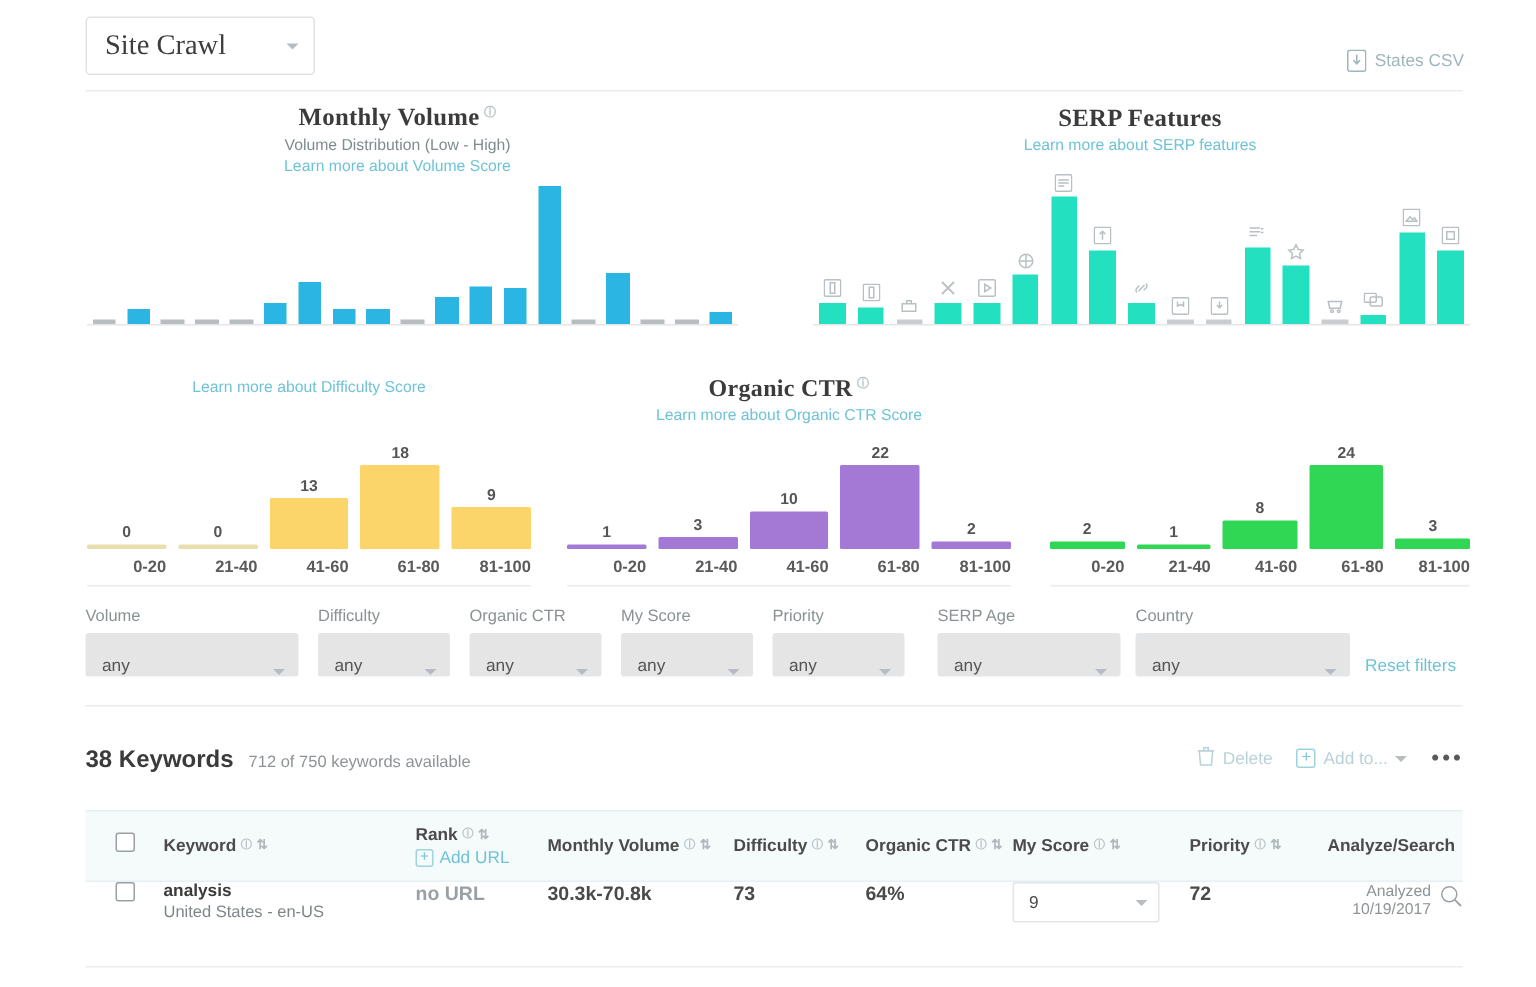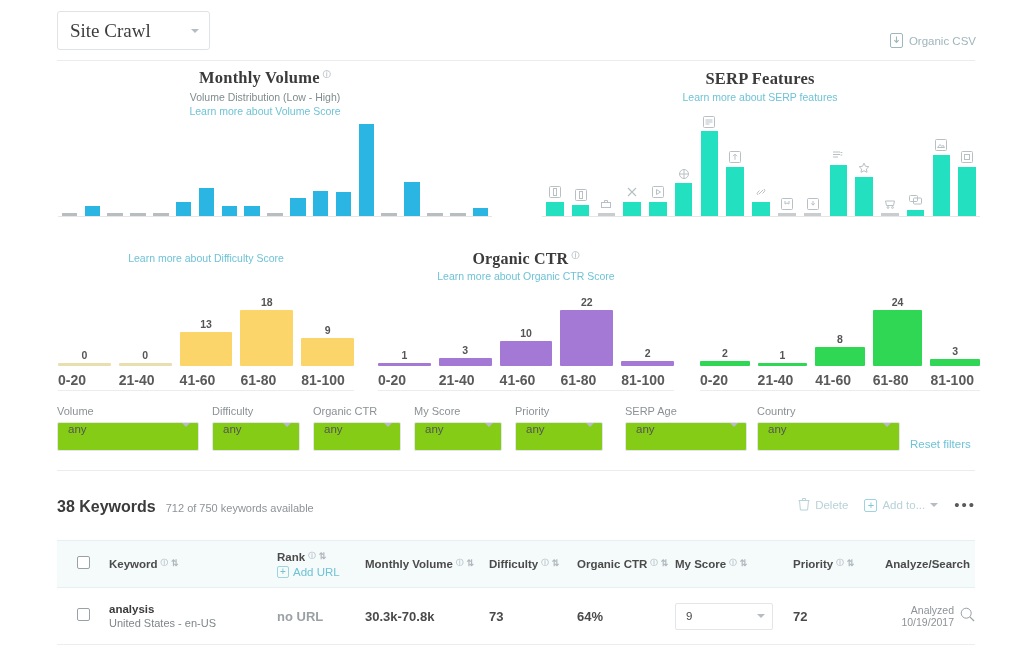--- a/index.html
+++ b/index.html
@@ -104,36 +104,36 @@
   }
   .hcell { flex: 1; display: flex; flex-direction: column;
            align-items: center; justify-content: flex-end; height: 100%; }
   .hval { font-size: 10.5px; font-weight: bold; color: #555; margin-bottom: 2px; }
   .hbar { width: 100%; border-radius: 1px; }
   .hbar.tiny { height: 3px !important; }
   .hticks {
     position: absolute; left: 0; bottom: 0; width: 100%; height: 22px;
     display: flex; gap: 8px;
   }
-  .htick { flex: 1; text-align: left; font-size: 14px;
+  .htick { flex: 1; text-align: right; font-size: 11px;
            font-weight: bold; color: #5a5a5a; padding-top: 4px; }
 
   #hist-difficulty { left: 58px; width: 296px; }
   #hist-ctr        { left: 378px; width: 296px; }
   #hist-priority   { left: 700px; width: 280px; }
 
   .hist-rule { position: absolute; top: 390px; height: 1px; background: #ececec; }
 
   
   .filters { position: absolute; left: 57px; top: 405px; width: 918px; height: 52px; }
   .filter { position: absolute; top: 0; }
   .filter .flab { font-size: 11px; color: #8b9295; margin-bottom: 5px; }
   .fsel {
     height: 29px; border: 1px solid #e2e6e8; border-radius: 2px;
-    background: #84cc16; display: flex; align-items: flex-start;
+    background: #e5e5e5; display: flex; align-items: flex-end;
     padding: 0 8px 0 10px; font-size: 11.5px; color: #555;
   }
   .fsel .v { flex: 1; }
   .reset { position: absolute; left: 853px; top: 33px;
            font-size: 11.5px; color: #6fc3d6; }
   .hr-filters { position: absolute; left: 57px; top: 470px; width: 918px;
                 height: 1px; background: #ececec; }
 
   
   .kwtitle { position: absolute; left: 57px; top: 498px;
@@ -152,21 +152,21 @@
 
   
   .table { position: absolute; left: 57px; top: 540px; width: 918px; }
   .thead {
     height: 48px; background: #f5fafb; border-top: 1px solid #e6eff1;
     border-bottom: 1px solid #e6eff1;
     display: flex; align-items: center;
   }
   .trow {
     height: 57px; background: #fff; border-bottom: 1px solid #ededed;
-    display: flex; align-items: center;
+    display: flex; 
   }
   .c-check { width: 52px; text-align: center; }
   .c-kw    { width: 168px; }
   .c-rank  { width: 88px; }
   .c-vol   { width: 124px; }
   .c-diff  { width: 88px; }
   .c-ctr   { width: 98px; }
   .c-score { width: 118px; }
   .c-prio  { width: 92px; }
   .c-an    { width: 90px; }
@@ -209,21 +209,21 @@
       <span class="label">Site Crawl</span>
       <span class="caret-sm"></span>
     </div>
     <div class="export">
       <span>
         <svg width="13" height="15" viewBox="0 0 13 15">
             <rect x="0.5" y="0.5" width="12" height="14" rx="1.5" fill="none" stroke="#9fb6bd"></rect>
             <path d="M6.5 3.5 V9.2 M4.3 7.2 L6.5 9.5 L8.7 7.2" fill="none" stroke="#9fb6bd" stroke-width="1.1"></path>
           </svg>
       </span>
-      <span>Organic CSV</span>
+      <span>States CSV</span>
     </div>
   </div>
   <div class="hr-top"></div>
 
   <div class="chart-head mv-head">
     <div class="h"><span>Monthly Volume</span><span class="info">ⓘ</span></div>
     <div class="sub">Volume Distribution (Low - High)</div>
     <div class="lnk">Learn more about Volume Score</div>
   </div>
   <div class="mv-chart">

